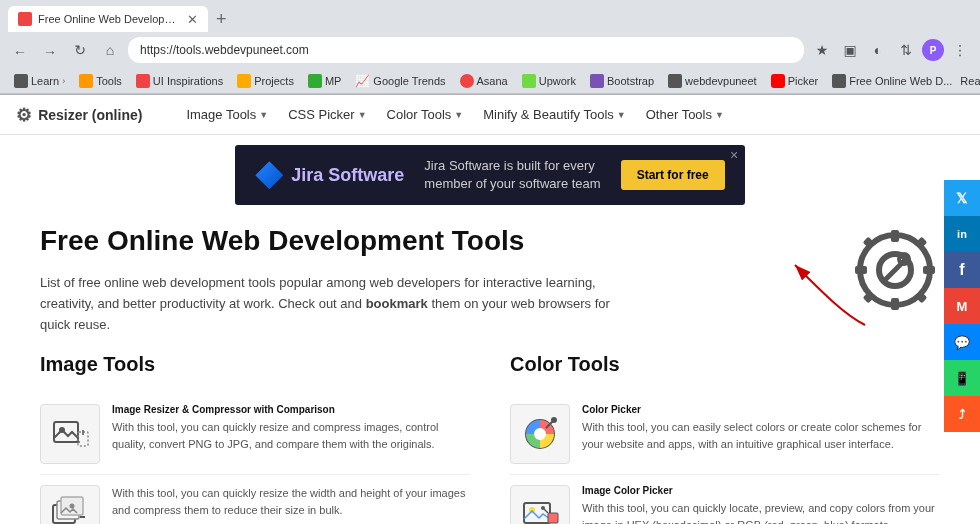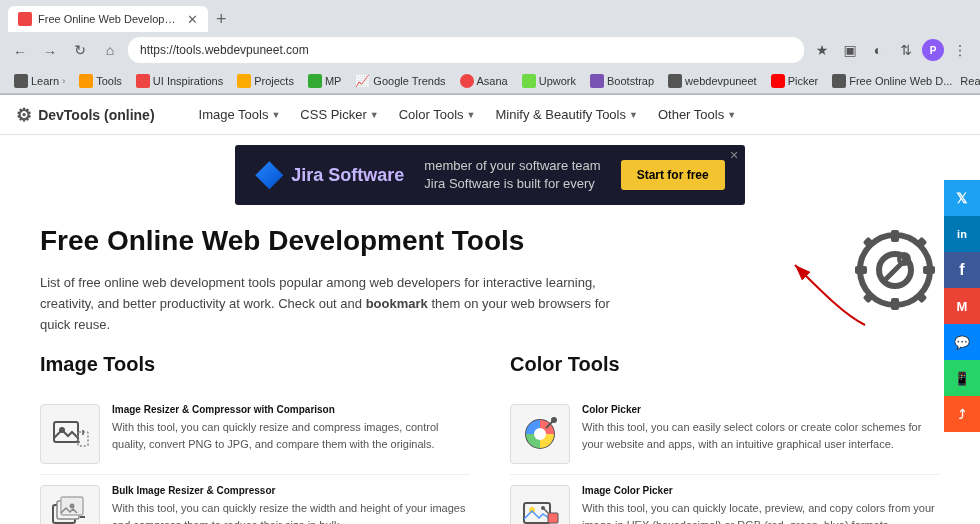--- a/index.html
+++ b/index.html
@@ -412,21 +412,21 @@
       <span class="bm-icon" style="background:#555;"></span>
       <span>Free Online Web D...</span>
     </div>
     <span class="reading-list">Reading lis...</span>
   </div>
 </div>
 
 <div class="site-navbar">
   <div class="site-logo">
     <span class="logo-gear">⚙</span>
-    <span>DevTools (online)</span>
+    <span>Resizer (online)</span>
   </div>
   <nav class="nav-menu">
     <div class="nav-menu-item">
       <span>Image Tools</span>
       <span class="nav-arrow">▼</span>
     </div>
     <div class="nav-menu-item">
       <span>CSS Picker</span>
       <span class="nav-arrow">▼</span>
     </div>
@@ -448,22 +448,22 @@
 <div class="page-content">
 
   <div style="display:flex;justify-content:center;">
     <div class="ad-banner">
       <span class="ad-close">✕</span>
       <div class="ad-logo">
         <span class="jira-diamond"></span>
         <span>Jira Software</span>
       </div>
       <div class="ad-text">
+        <div>Jira Software is built for every</div>
         <div>member of your software team</div>
-        <div>Jira Software is built for every</div>
       </div>
       <button class="ad-cta">Start for free</button>
     </div>
   </div>
 
   <div style="display:flex;align-items:flex-start;padding:20px 40px 5px;">
     <div class="hero-text">
       <h1>Free Online Web Development Tools</h1>
       <p>
         List of free online web development tools popular among web developers for interactive learning, creativity, and better productivity at work. Check out and <strong>bookmark</strong> them on your web browsers for quick reuse.
@@ -528,21 +528,20 @@
           <svg width="40" height="40" viewBox="0 0 40 40">
             <rect x="3" y="10" width="22" height="18" rx="2" fill="none" stroke="#555" stroke-width="2"></rect>
             <rect x="7" y="6" width="22" height="18" rx="2" fill="#f5f5f5" stroke="#888" stroke-width="1.5"></rect>
             <rect x="11" y="2" width="22" height="18" rx="2" fill="#ececec" stroke="#aaa" stroke-width="1.5"></rect>
             <circle cx="22" cy="11" r="2.5" fill="#888"></circle>
             <path d="M11 18 l5-5 4 4 3-3 4 4" fill="none" stroke="#888" stroke-width="1.5"></path>
             <line x1="30" y1="22" x2="35" y2="22" stroke="#555" stroke-width="2" marker-end="url(#ah2)"></line>
           </svg>
         </div>
         <div class="tool-info">
-          <h3>Bulk Image Resizer &amp; Compressor</h3>
           <p>With this tool, you can quickly resize the width and height of your images and compress them to reduce their size in bulk.</p>
         </div>
       </div>
 
     </div>
 
     <div class="tools-column">
       <div class="section-title">Color Tools</div>
 
       <div class="tool-card">

